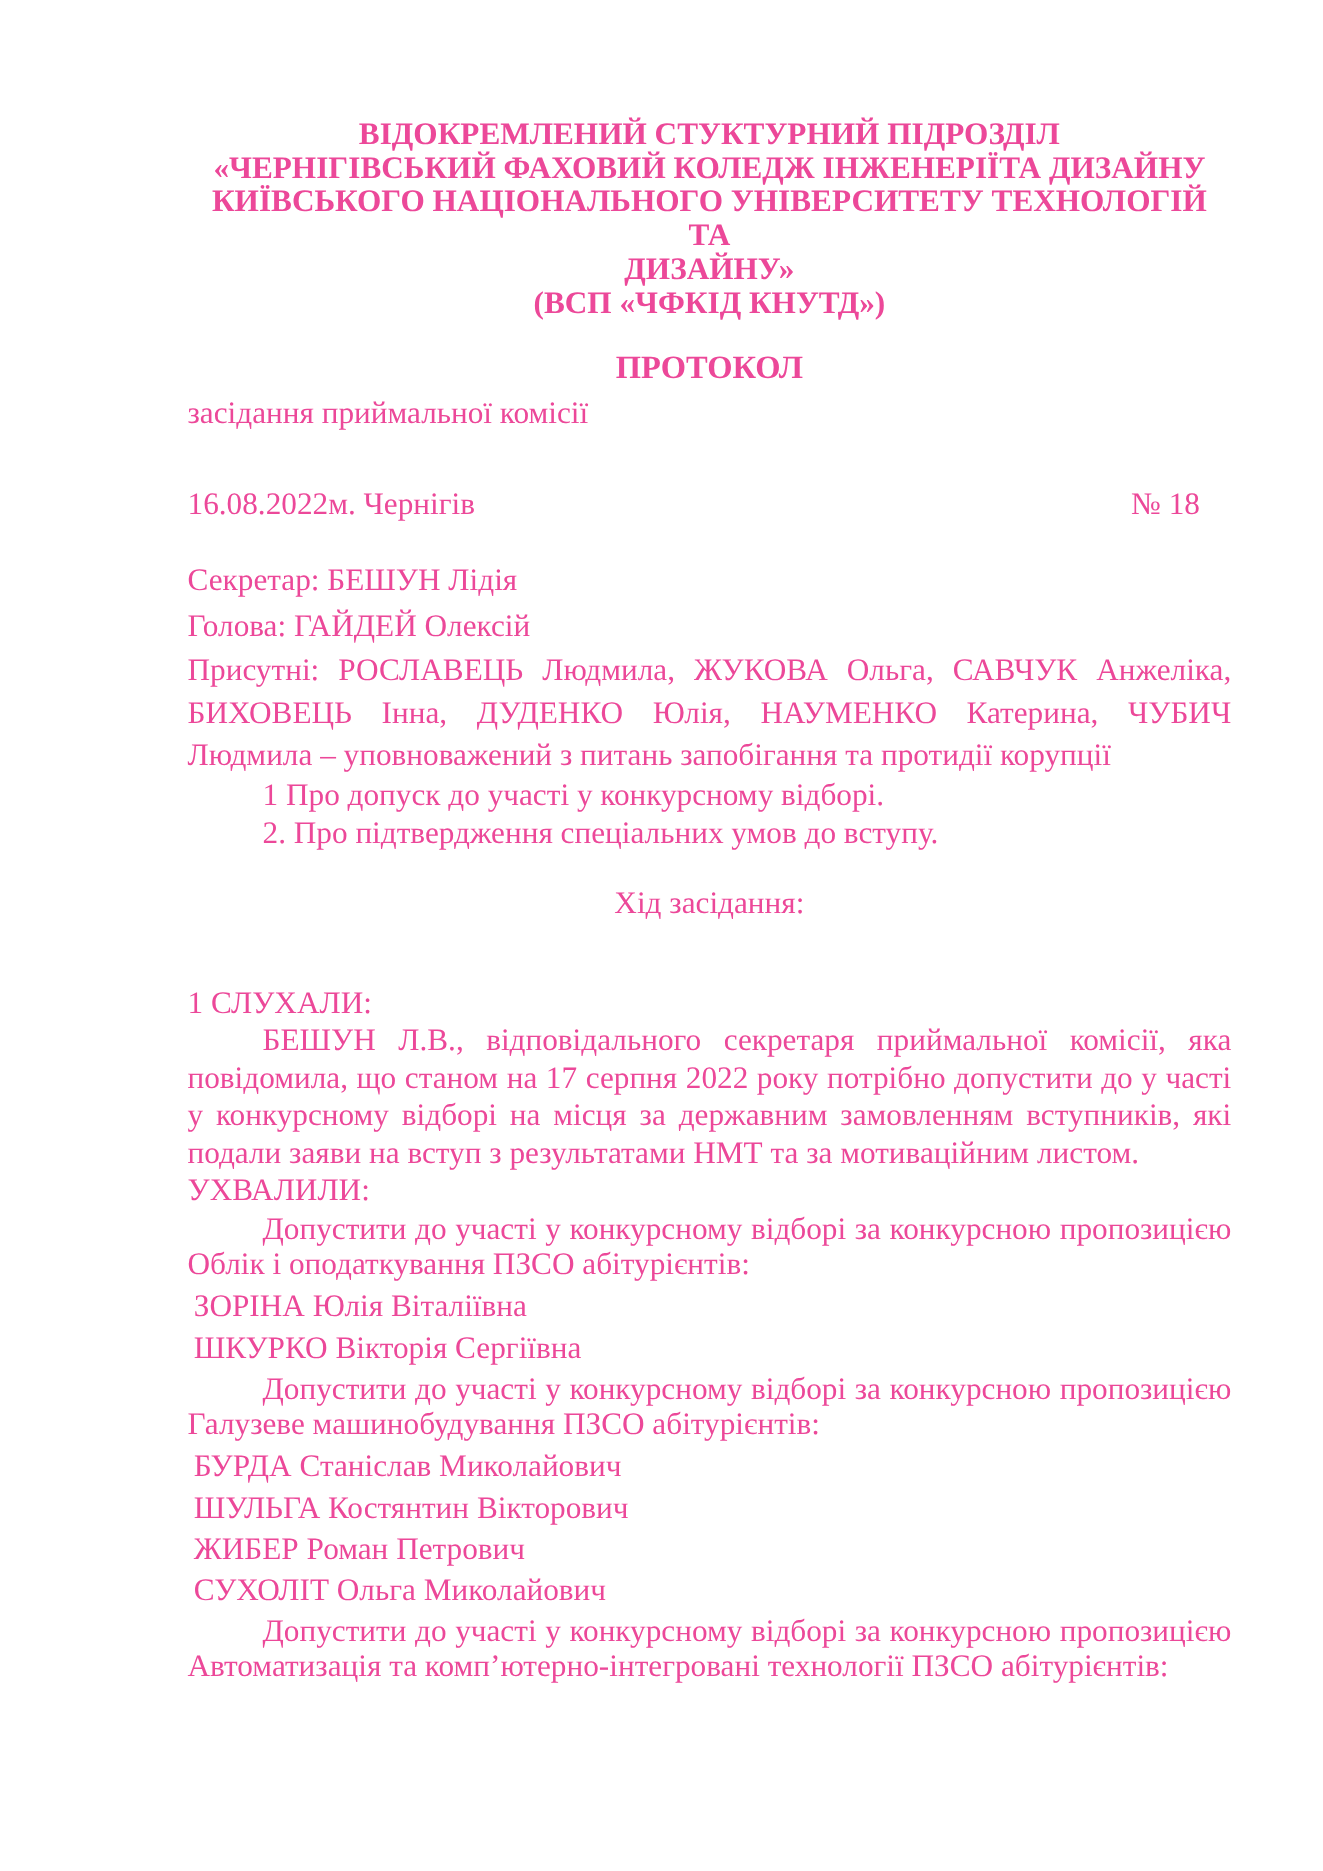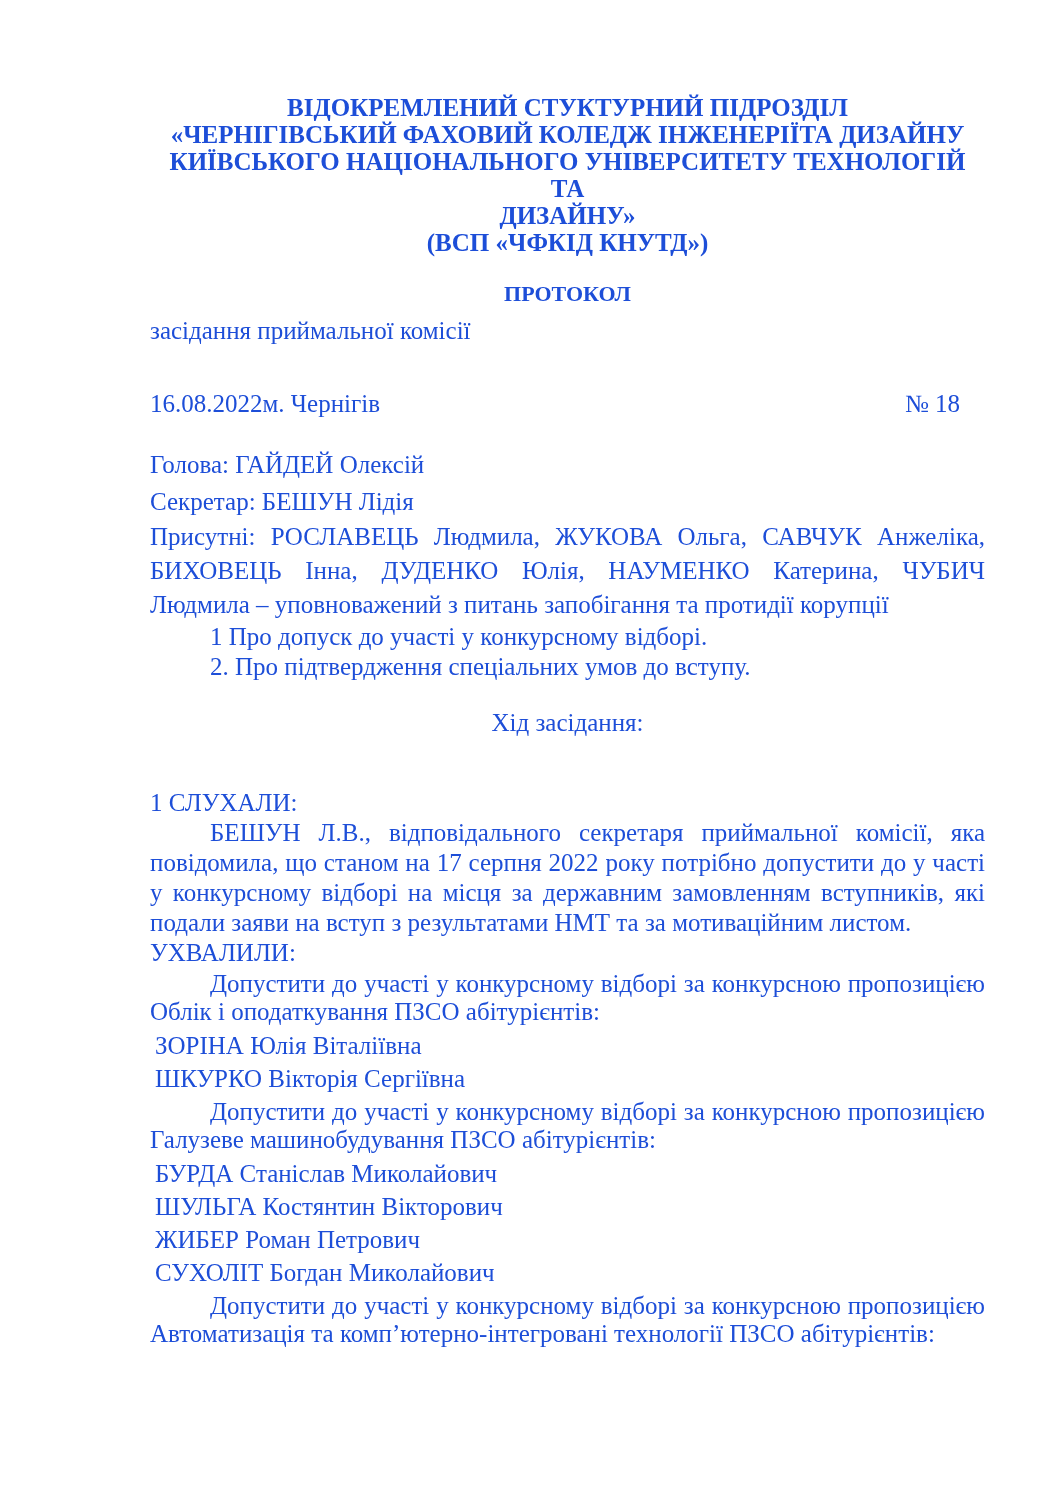--- a/index.html
+++ b/index.html
@@ -6,33 +6,33 @@
   .page {
     position: relative;
     width: 1058px;
     height: 1497px;
     background: #ffffff;
     box-sizing: border-box;
     padding: 94px 73px 0 150px;
     overflow: hidden;
     font-family: "Liberation Serif", "DejaVu Serif", serif;
     font-size: 25px;
-    color: #1d4ed8;
+    color: #ec4899;
     -webkit-font-smoothing: antialiased;
   }
   p { margin: 0; }
   .institution {
     text-align: center;
     font-weight: bold;
     line-height: 27px;
   }
   .doc-title {
     text-align: center;
     font-weight: bold;
-    font-size: 22px;
+    font-size: 26px;
     margin-top: 24px;
     line-height: 28px;
   }
   .doc-subtitle {
     text-align: left;
     font-weight: normal;
     margin-top: 9px;
     line-height: 27px;
   }
   .meta-row {
@@ -104,22 +104,22 @@
   <p class="doc-title">ПРОТОКОЛ</p>
   <p class="doc-subtitle">засідання приймальної комісії</p>
 
   <div class="meta-row">
     <span class="meta-date">16.08.2022</span>
     <span class="meta-city">м. Чернігів</span>
     <span class="meta-number">№ 18</span>
   </div>
 
   <div class="officials">
+    <p class="single-line">Секретар: БЕШУН Лідія</p>
     <p class="single-line">Голова: ГАЙДЕЙ Олексій</p>
-    <p class="single-line">Секретар: БЕШУН Лідія</p>
     <p class="present-par">Присутні:  РОСЛАВЕЦЬ  Людмила,  ЖУКОВА  Ольга,  САВЧУК  Анжеліка, БИХОВЕЦЬ Інна, ДУДЕНКО Юлія, НАУМЕНКО Катерина, ЧУБИЧ Людмила – уповноважений з питань запобігання та протидії корупції</p>
   </div>
 
   <p class="agenda-item">1 Про допуск до участі у конкурсному відборі.</p>
   <p class="agenda-item">2. Про підтвердження спеціальних умов до вступу.</p>
 
   <p class="proceedings-heading">Хід засідання:</p>
 
   <p class="heard-heading">1 СЛУХАЛИ:</p>
   <p class="body-par">БЕШУН Л.В., відповідального секретаря приймальної комісії, яка повідомила, що станом на 17 серпня 2022 року потрібно допустити до у часті у конкурсному відборі на місця за державним замовленням вступників, які подали заяви на вступ з результатами НМТ та за мотиваційним листом.</p>
@@ -127,17 +127,17 @@
   <p class="resolved-heading">УХВАЛИЛИ:</p>
 
   <p class="resolution-par">Допустити до участі у конкурсному відборі за конкурсною пропозицією Облік і оподаткування ПЗСО абітурієнтів:</p>
   <p class="name-line">ЗОРІНА Юлія Віталіївна</p>
   <p class="name-line">ШКУРКО Вікторія Сергіївна</p>
 
   <p class="resolution-par">Допустити до участі у конкурсному відборі за конкурсною пропозицією Галузеве машинобудування ПЗСО абітурієнтів:</p>
   <p class="name-line">БУРДА Станіслав Миколайович</p>
   <p class="name-line">ШУЛЬГА Костянтин Вікторович</p>
   <p class="name-line">ЖИБЕР Роман Петрович</p>
-  <p class="name-line">СУХОЛІТ Богдан Миколайович</p>
+  <p class="name-line">СУХОЛІТ Ольга Миколайович</p>
 
   <p class="resolution-par">Допустити до участі у конкурсному відборі за конкурсною пропозицією Автоматизація та комп’ютерно-інтегровані технології ПЗСО абітурієнтів:</p>
 
 </div>
 
 </body></html>

